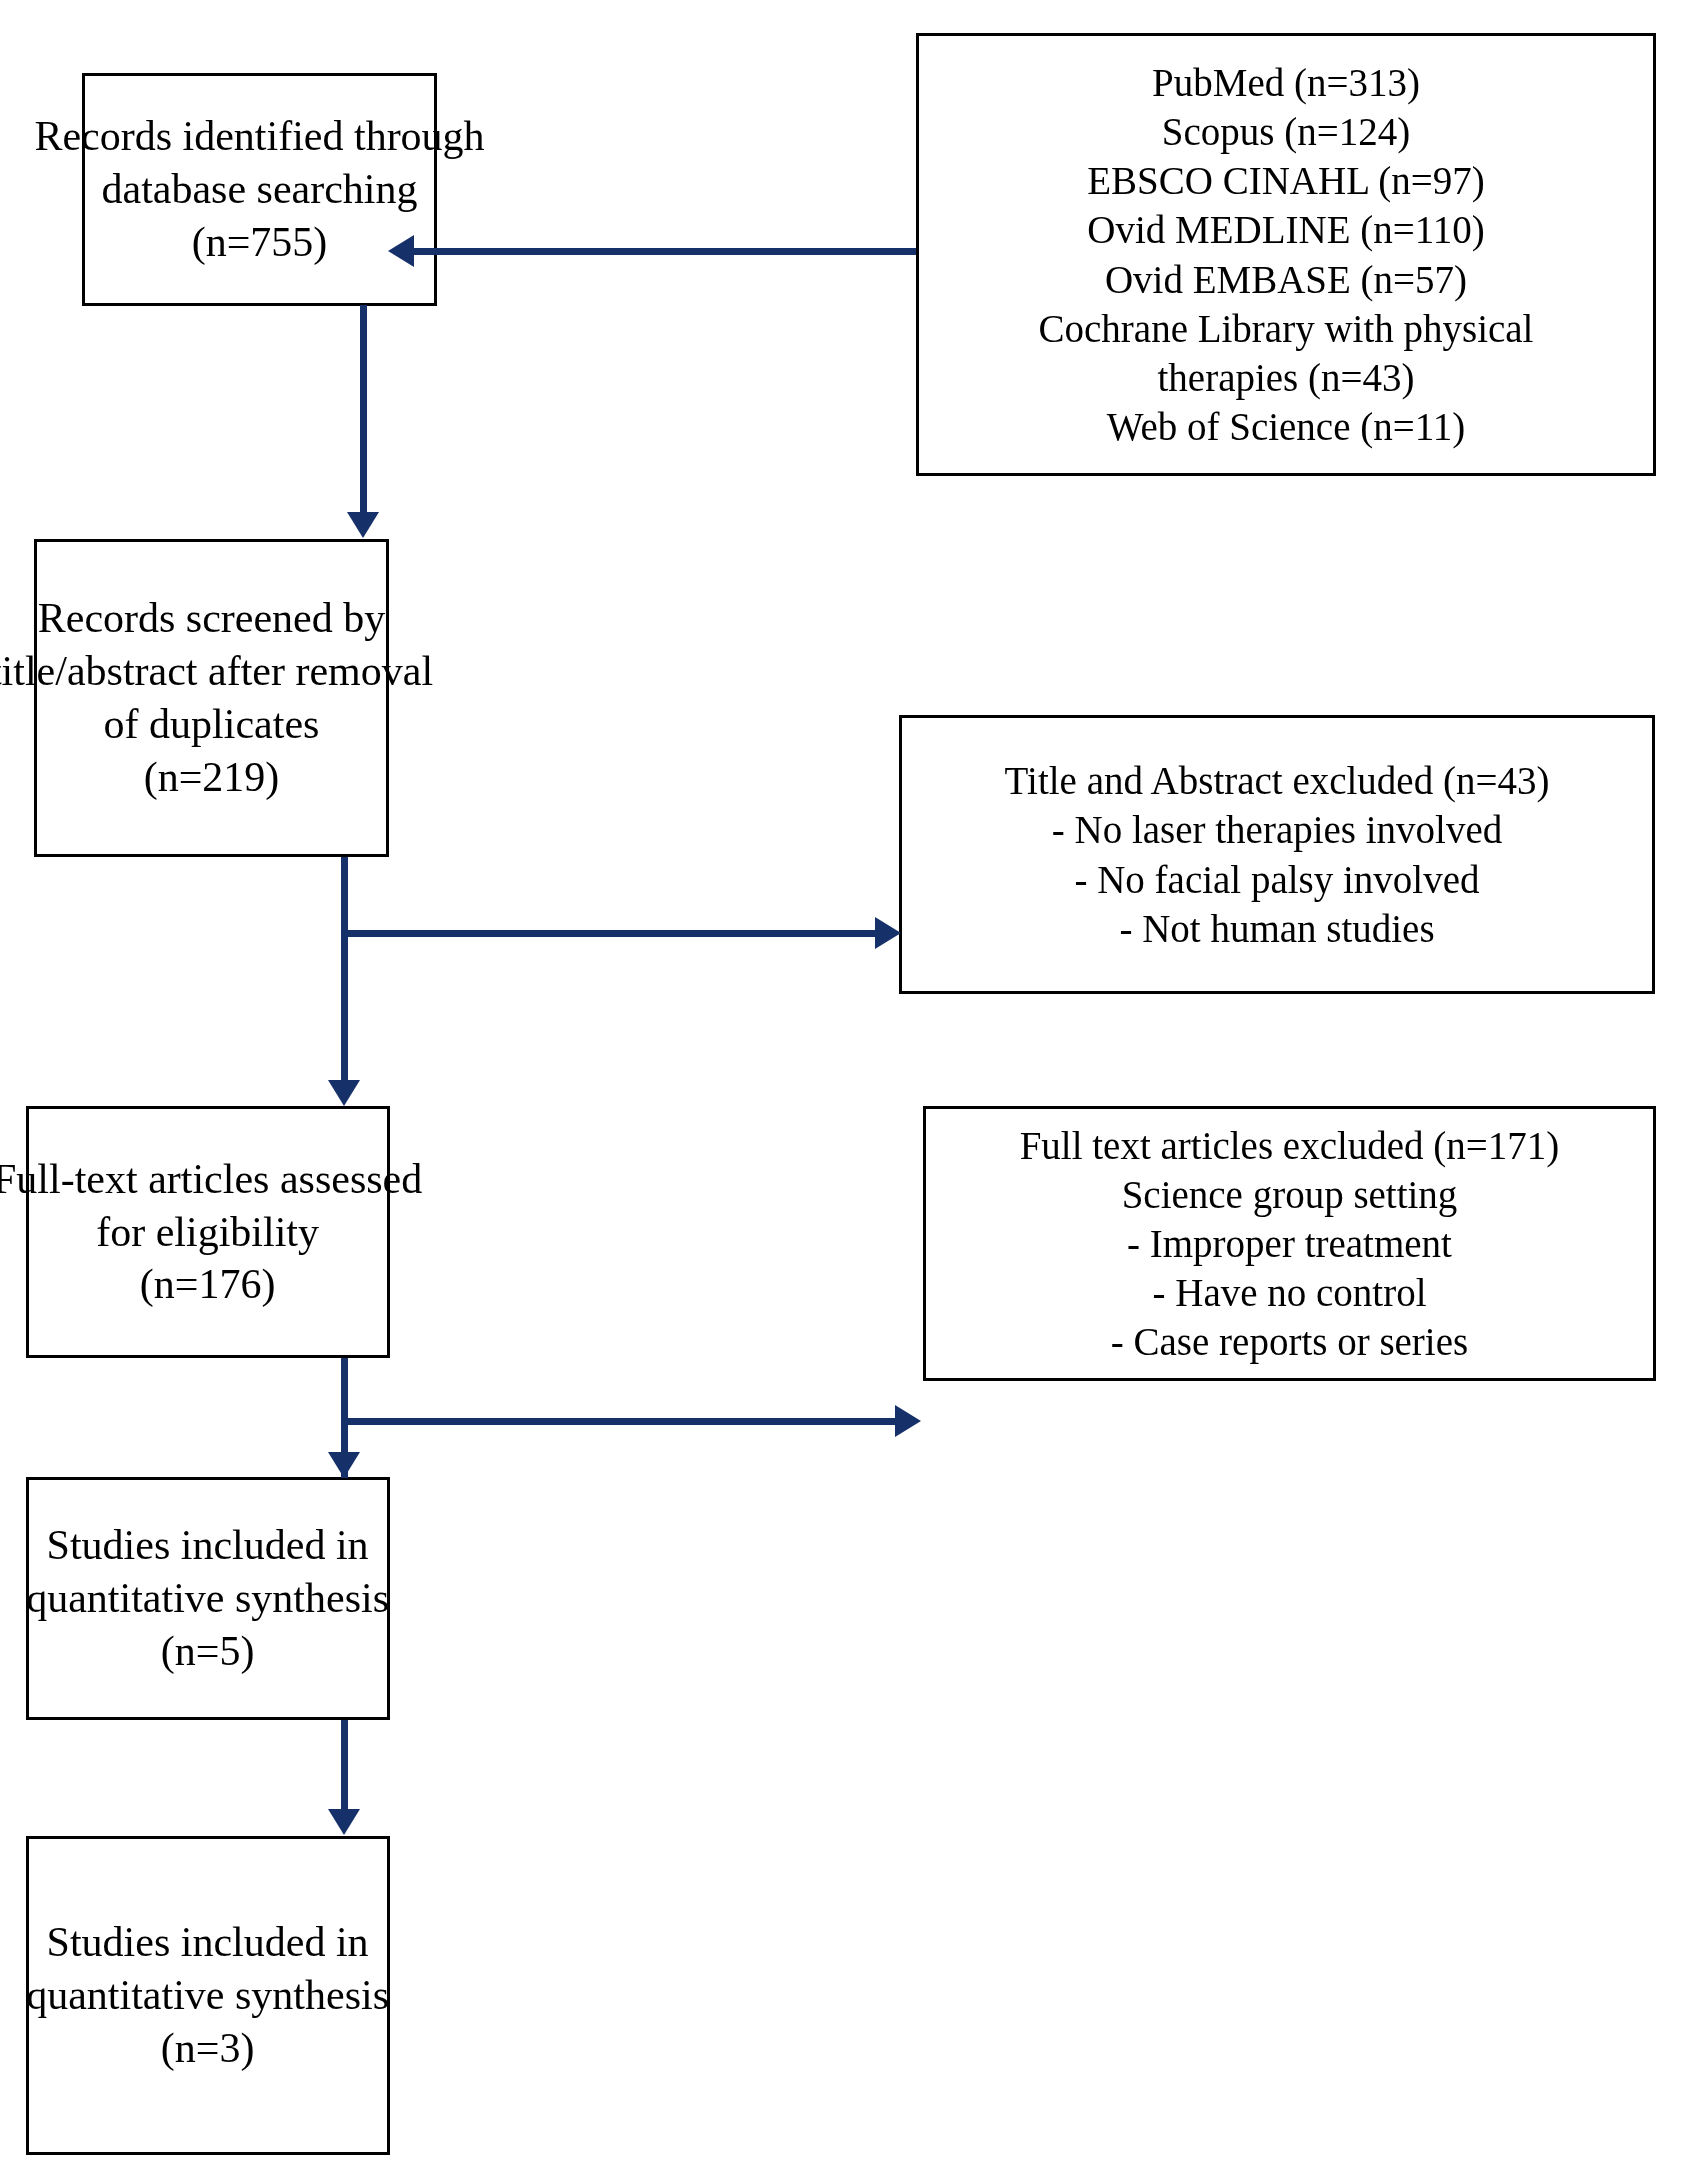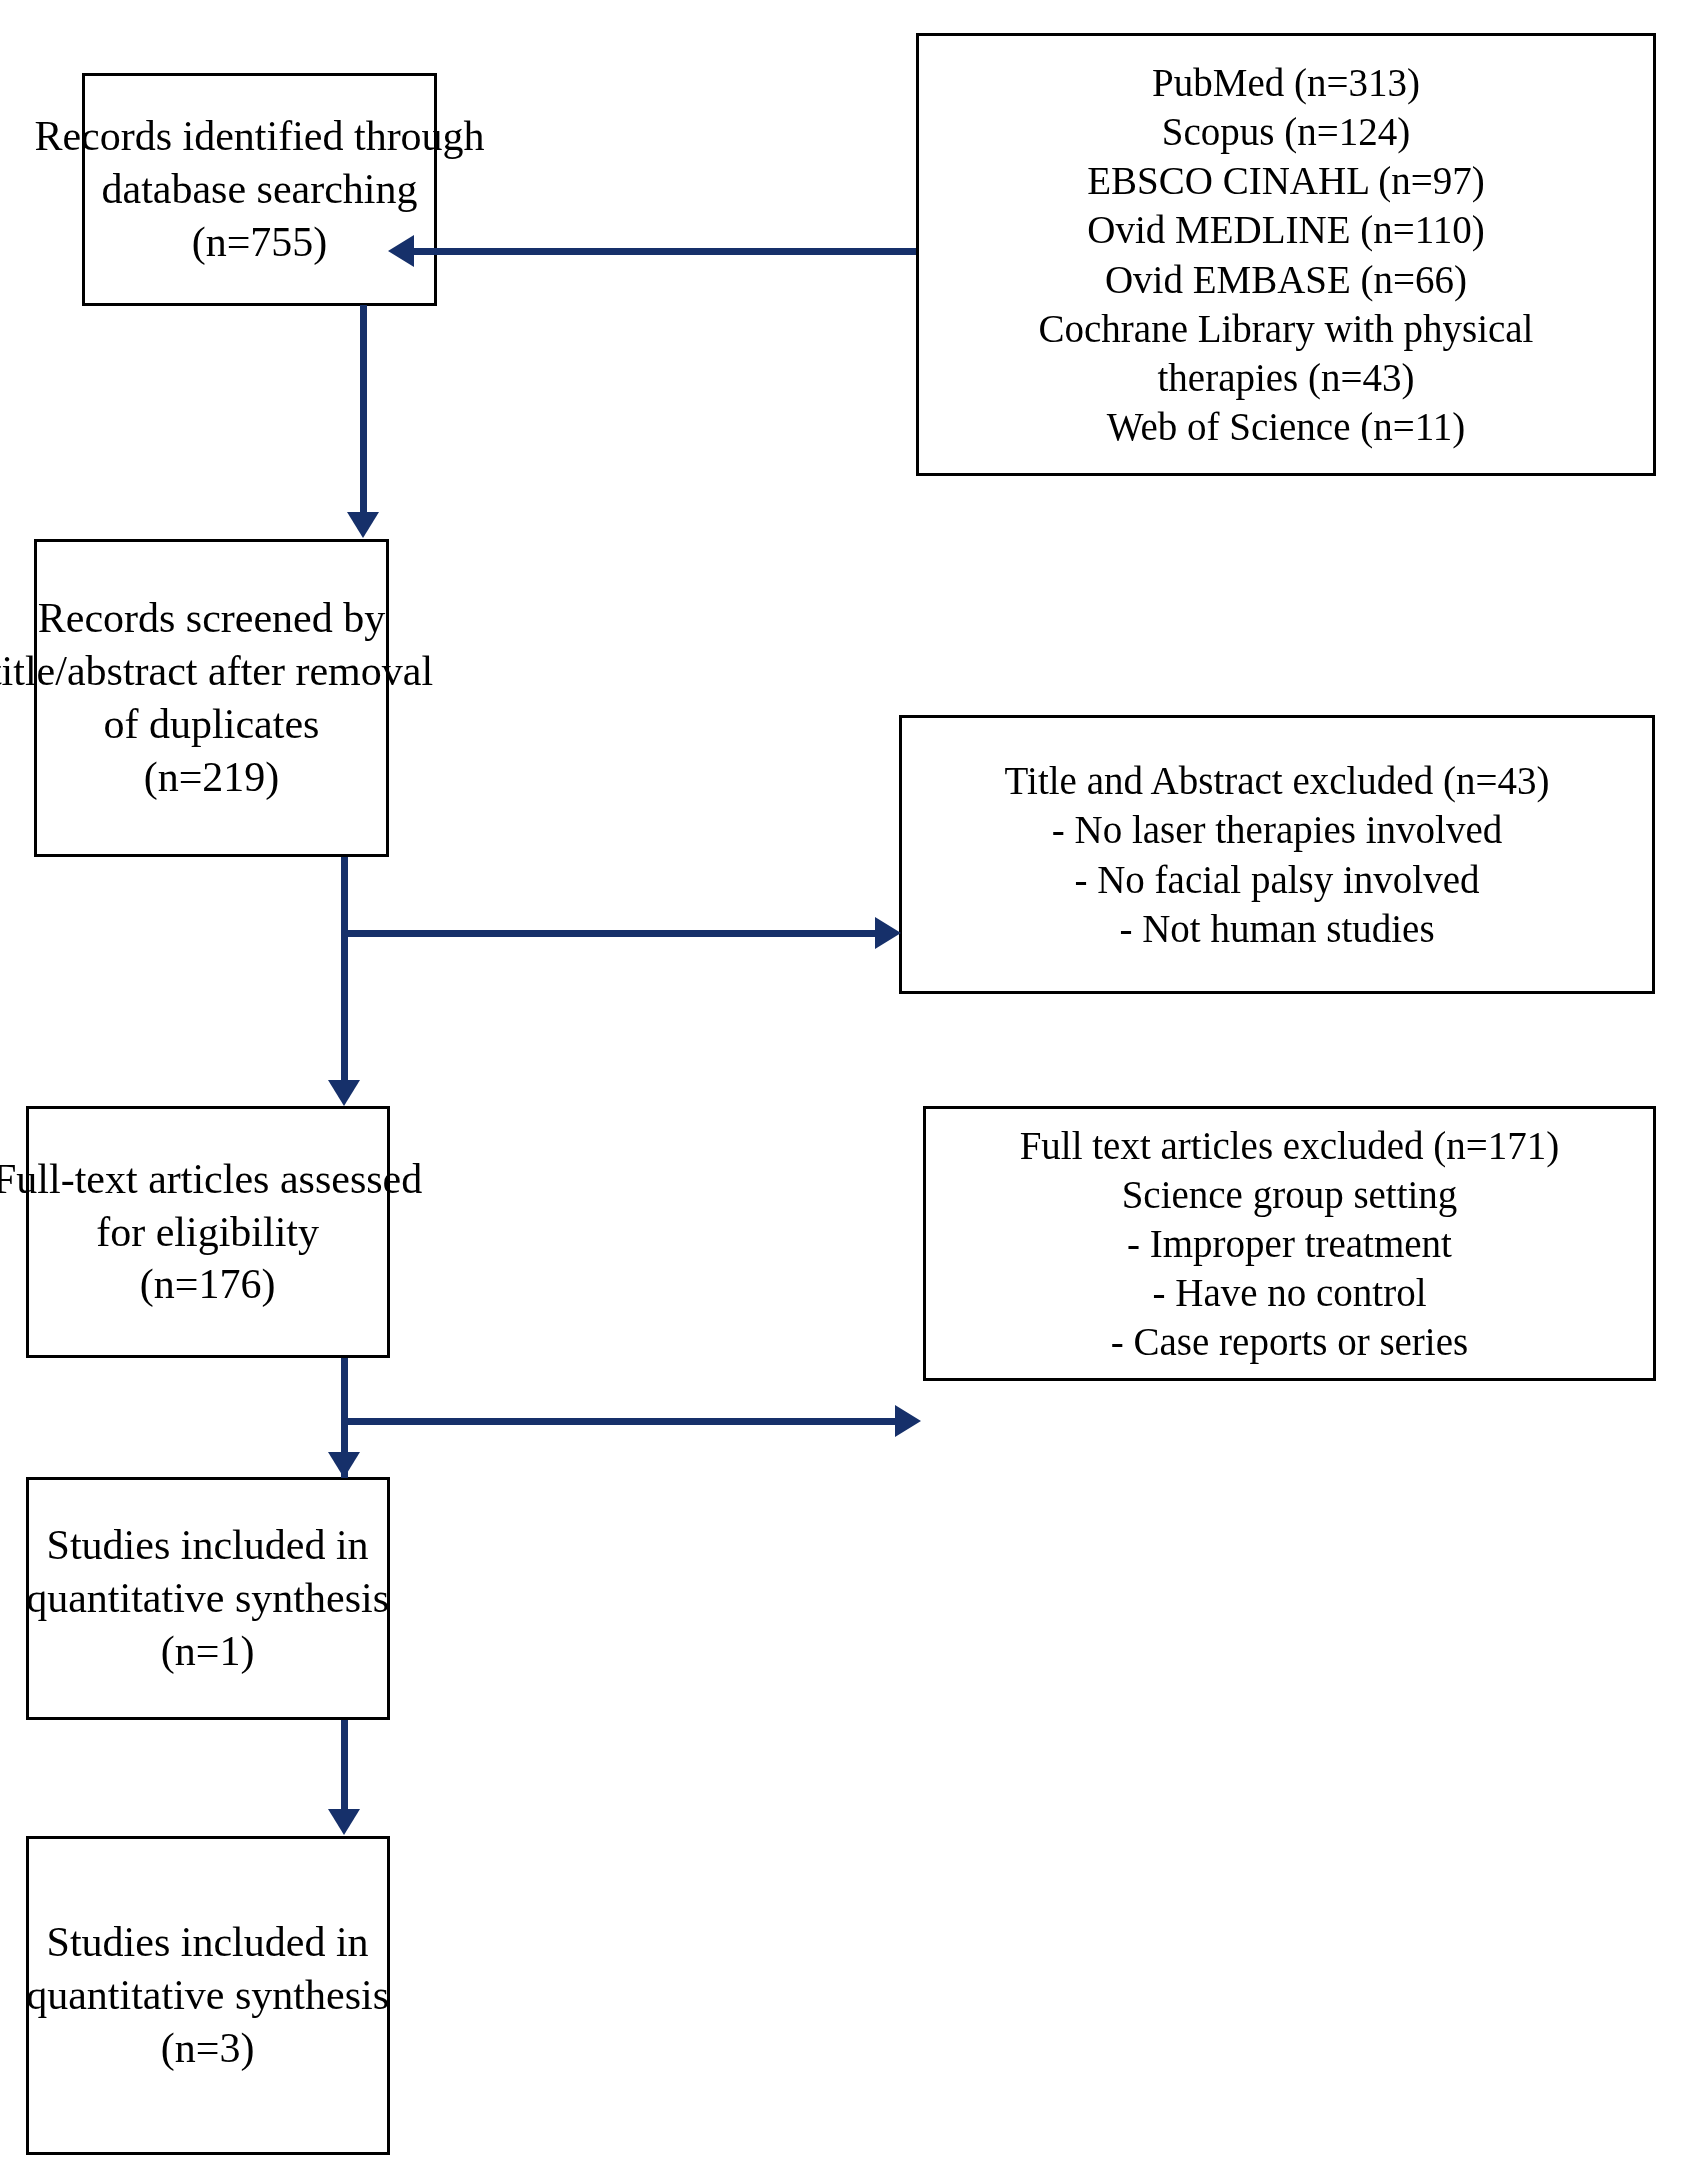--- a/index.html
+++ b/index.html
@@ -91,21 +91,21 @@
     <span class="line">Records identified through</span>
     <span class="line">database searching</span>
     <span class="line">(n=755)</span>
   </div>
 
   <div class="box" id="box-sources">
     <span class="line">PubMed (n=313)</span>
     <span class="line">Scopus (n=124)</span>
     <span class="line">EBSCO CINAHL (n=97)</span>
     <span class="line">Ovid MEDLINE (n=110)</span>
-    <span class="line">Ovid EMBASE (n=66)</span>
+    <span class="line">Ovid EMBASE (n=57)</span>
     <span class="line">Cochrane Library with physical</span>
     <span class="line">therapies (n=43)</span>
     <span class="line">Web of Science (n=11)</span>
   </div>
 
   <div class="box" id="box-screened">
     <span class="line">Records screened by</span>
     <span class="line">title/abstract after removal</span>
     <span class="line">of duplicates</span>
     <span class="line">(n=219)</span>
@@ -128,21 +128,21 @@
     <span class="line">Full text articles excluded (n=171)</span>
     <span class="line">Science group setting</span>
     <span class="line">- Improper treatment</span>
     <span class="line">- Have no control</span>
     <span class="line">- Case reports or series</span>
   </div>
 
   <div class="box" id="box-quant5">
     <span class="line">Studies included in</span>
     <span class="line">quantitative synthesis</span>
-    <span class="line">(n=1)</span>
+    <span class="line">(n=5)</span>
   </div>
 
   <div class="box" id="box-quant3">
     <span class="line">Studies included in</span>
     <span class="line">quantitative synthesis</span>
     <span class="line">(n=3)</span>
   </div>
 
   <div class="hline" style="left: 414px; top: 248px; width: 502px;"></div>
   <div class="arrow-left" style="left: 388px; top: 235px;"></div>

